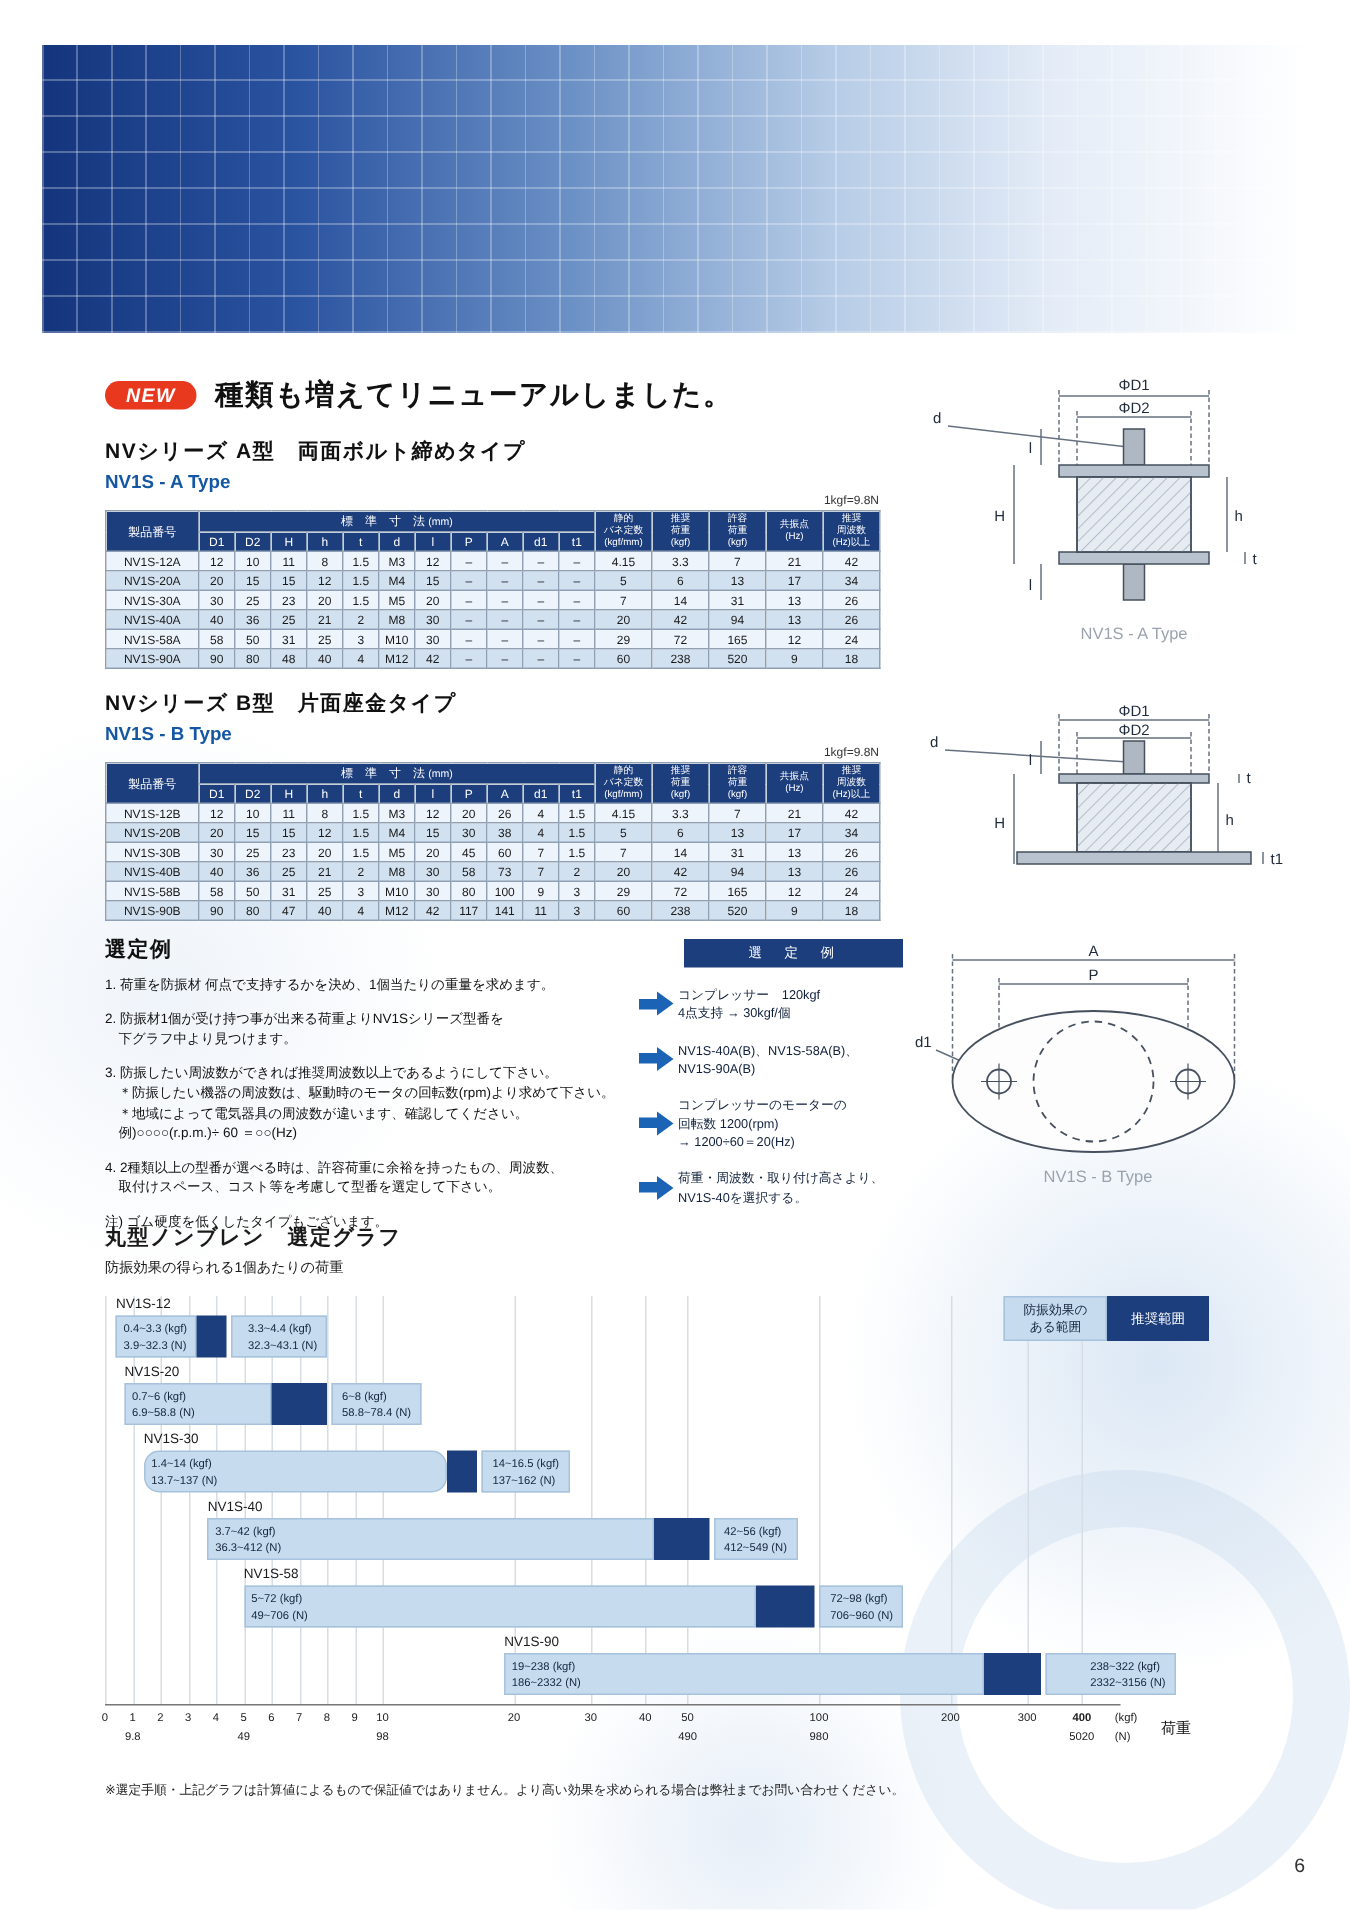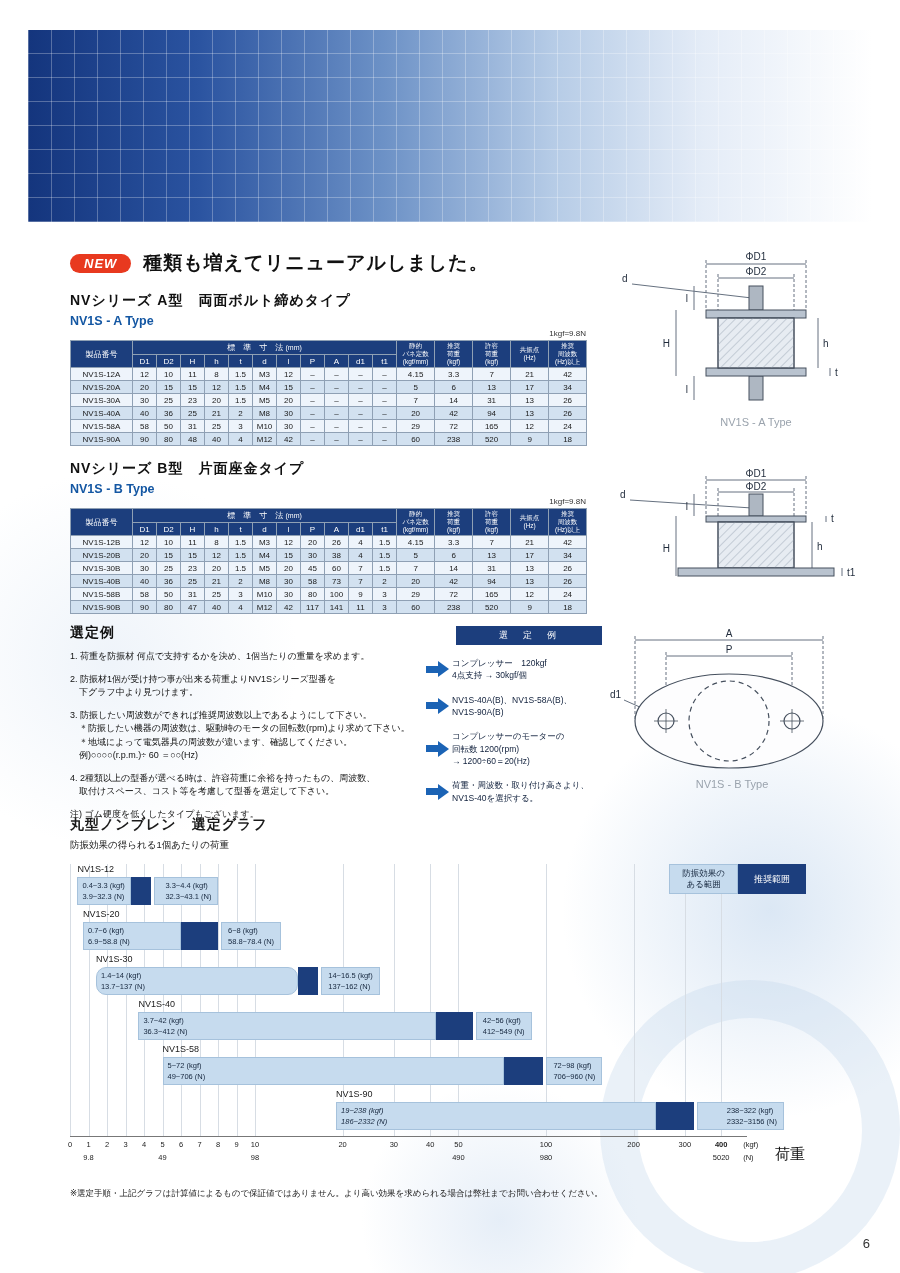--- a/index.html
+++ b/index.html
@@ -60,21 +60,21 @@
   .bar-dark{position:absolute;top:13px;height:28px;background:#1c3e7d}
   .rec-text{position:absolute;top:13px;height:28px;background:#c6dbee;border:1px solid #a6c2dc;padding:2px 6px 0 6px;font-size:7.5px;line-height:1.5;white-space:nowrap;width:max-content;color:#15263d}
   .legend{position:absolute;right:4px;top:0;display:flex;z-index:3}
   .legend-light{background:#c6dbee;border:1px solid #a6c2dc;font-size:8.5px;line-height:1.3;text-align:center;padding:3px 12px;color:#15263d}
   .legend-dark{background:#1c3e7d;color:#fff;font-size:9px;display:flex;align-items:center;padding:0 16px}
   .axis-line{position:absolute;left:0;top:272px;width:91.5%;border-top:1px solid #777}
   .axis-kgf,.axis-n{position:absolute;left:0;width:100%;height:11px}
   .axis-kgf{top:276px}.axis-n{top:289px}
   .tick{position:absolute;transform:translateX(-50%);font-size:7.5px;color:#222}
   .tick.unit{transform:none}
-  .load-label{position:absolute;right:5px;top:281px;font-size:15px;color:#111}
+  .load-label{position:absolute;right:16px;top:281px;font-size:10px;color:#111}
   
   .footnote{left:70px;top:1188px;width:740px;font-size:8.5px;color:#222}
   .pagenum{right:30px;top:1236px;font-size:13px;color:#333}
 </style>
 </head>
 <body>
 
 <div class="wm wm1"></div>
 <div class="wm wm2"></div>
 <div class="wm wm3"></div>
@@ -683,21 +683,21 @@
             <div>49~706 (N)</div>
           </div>
           <div class="bar-dark" style="left: 58.7141%; width: 5.26528%;"></div>
           <div class="rec-text" style="left: calc(63.9793% + 3px);">
             <div>72~98 (kgf)</div>
             <div>706~960 (N)</div>
           </div>
         </div>
         <div class="crow" style="top: 225px;">
           <div class="mlabel" style="left: 35.9618%;">NV1S-90</div>
-          <div class="bar-light" style="left: 35.9618%; width: 43.1712%; font-style: italic;">
+          <div class="bar-light" style="left: 35.9618%; width: 43.1712%;">
             <div>19~238 (kgf)</div>
             <div>186~2332 (N)</div>
           </div>
           <div class="bar-dark" style="left: 79.133%; width: 5.16246%;"></div>
           <div class="rec-text" style="left: calc(84.2955% + 3px); padding-left: 29px;">
             <div>238~322 (kgf)</div>
             <div>2332~3156 (N)</div>
           </div>
         </div>
       </div>

